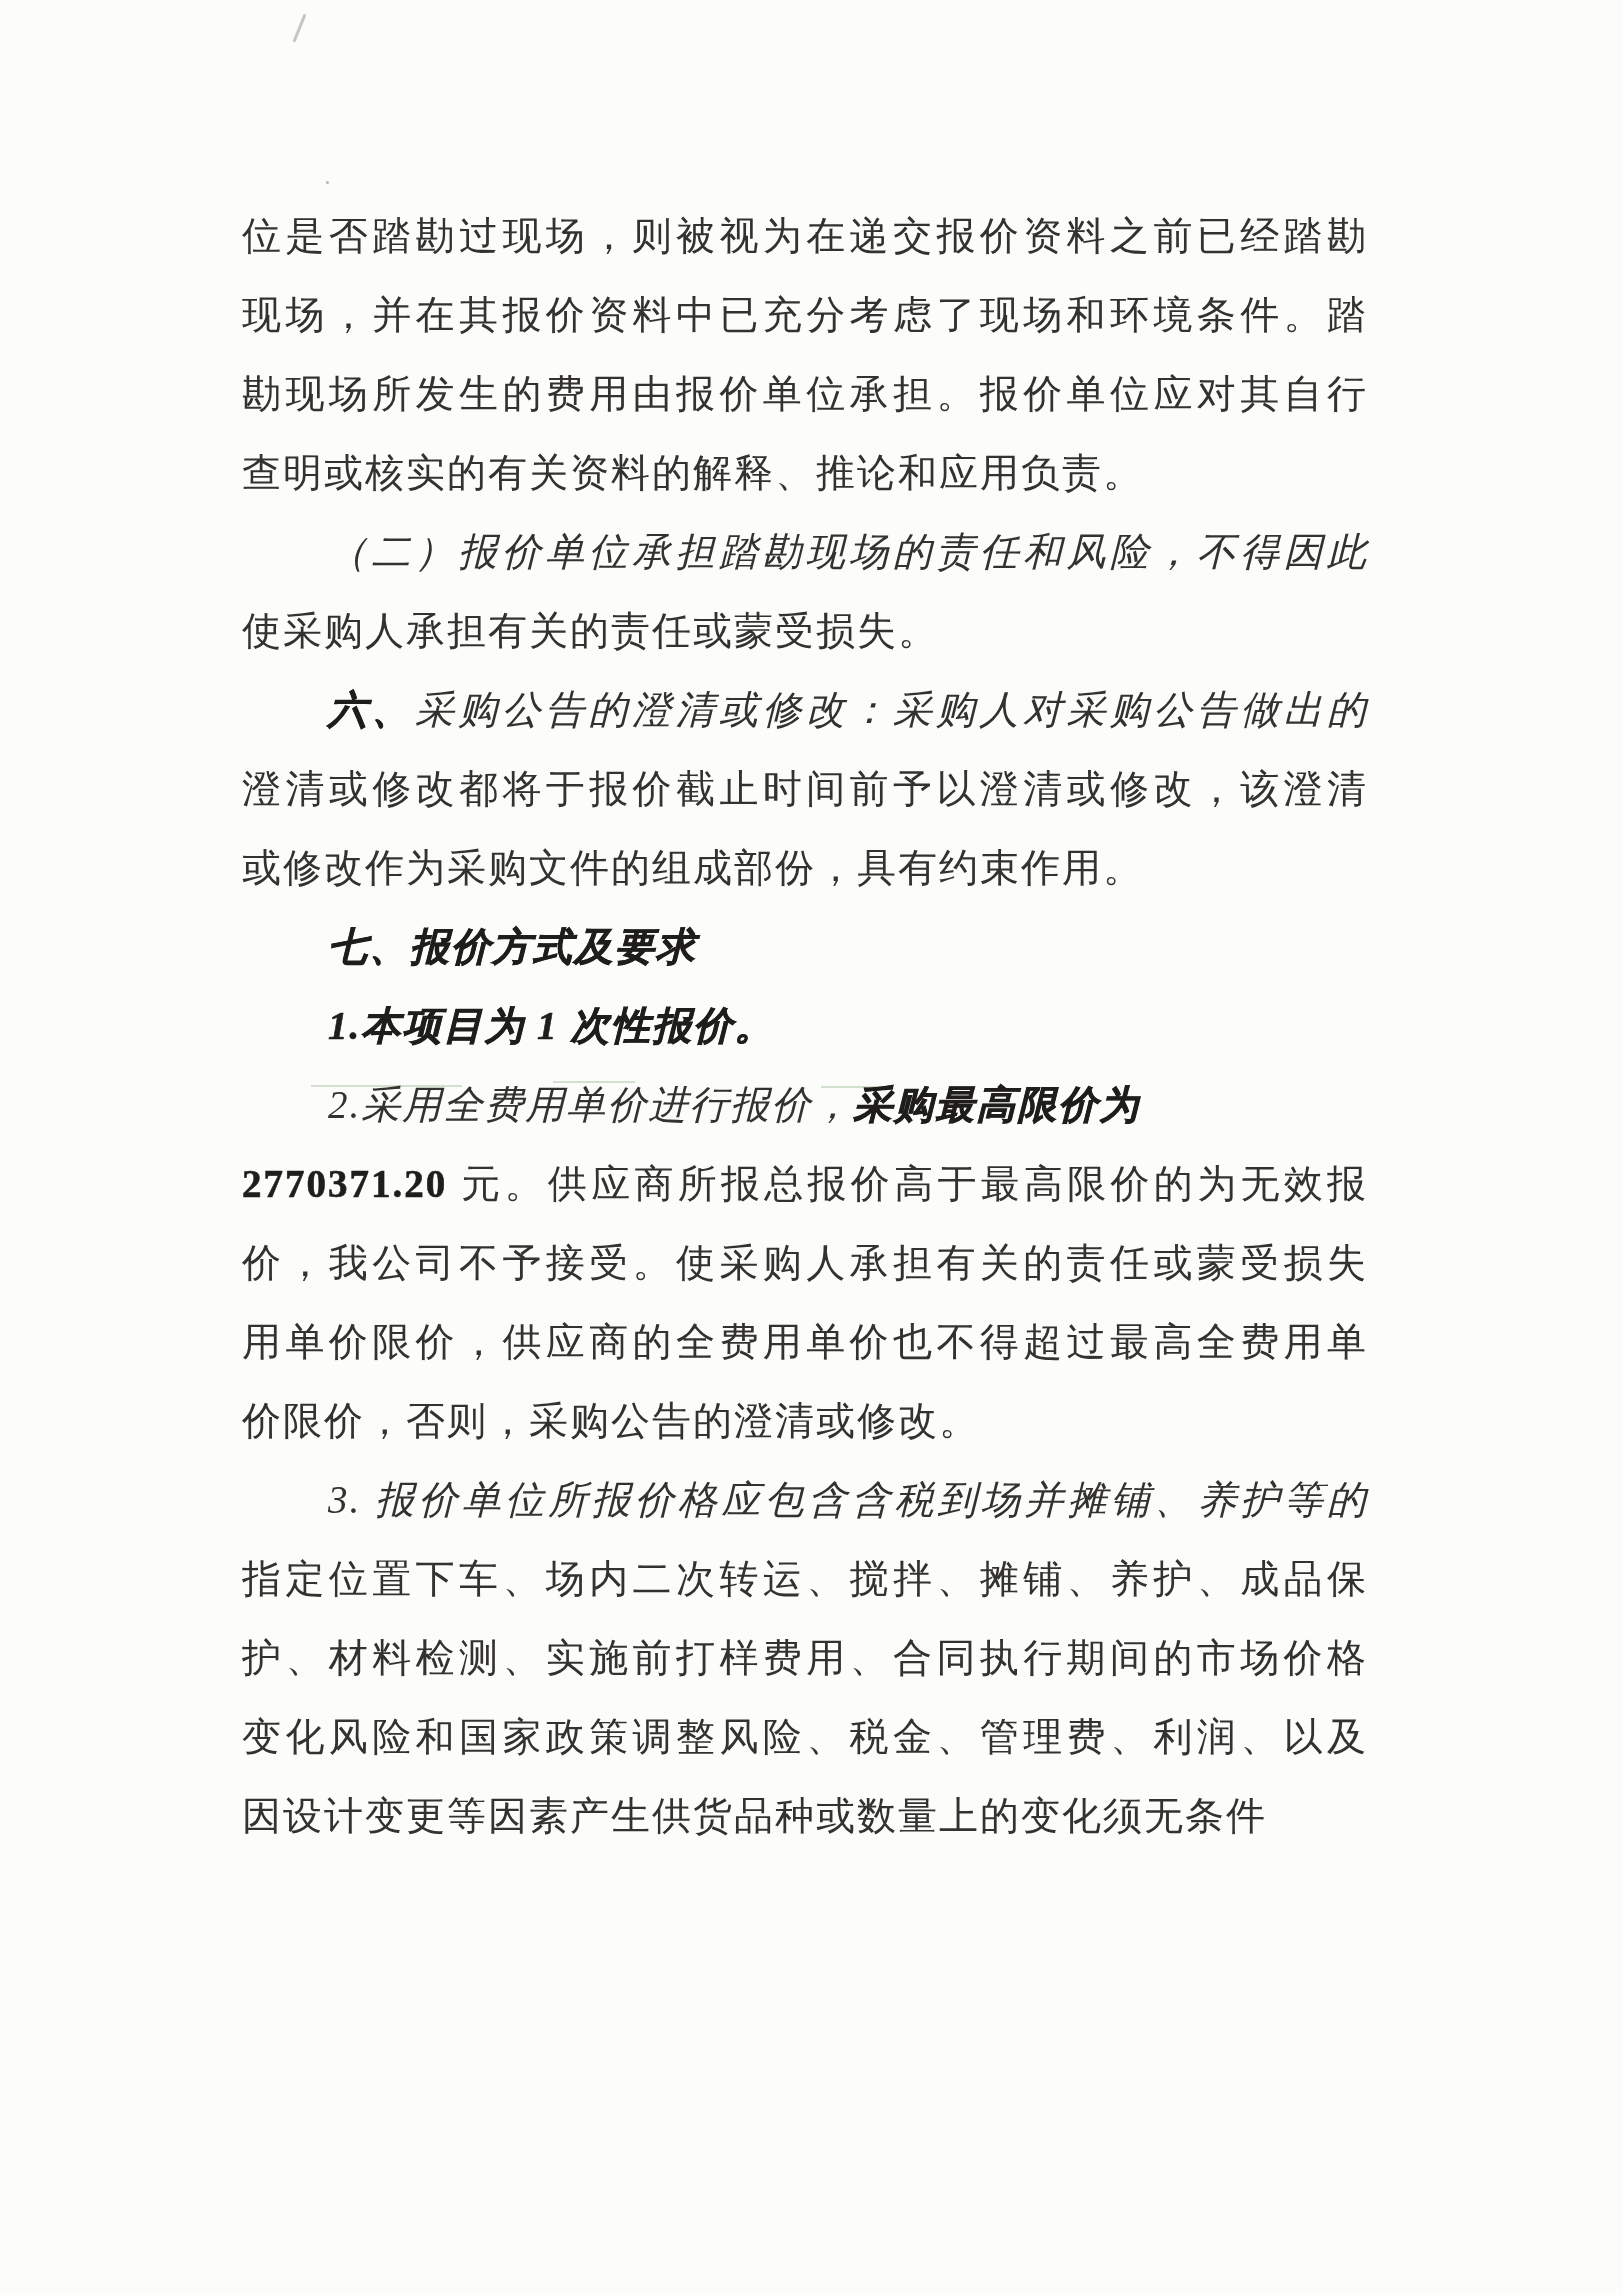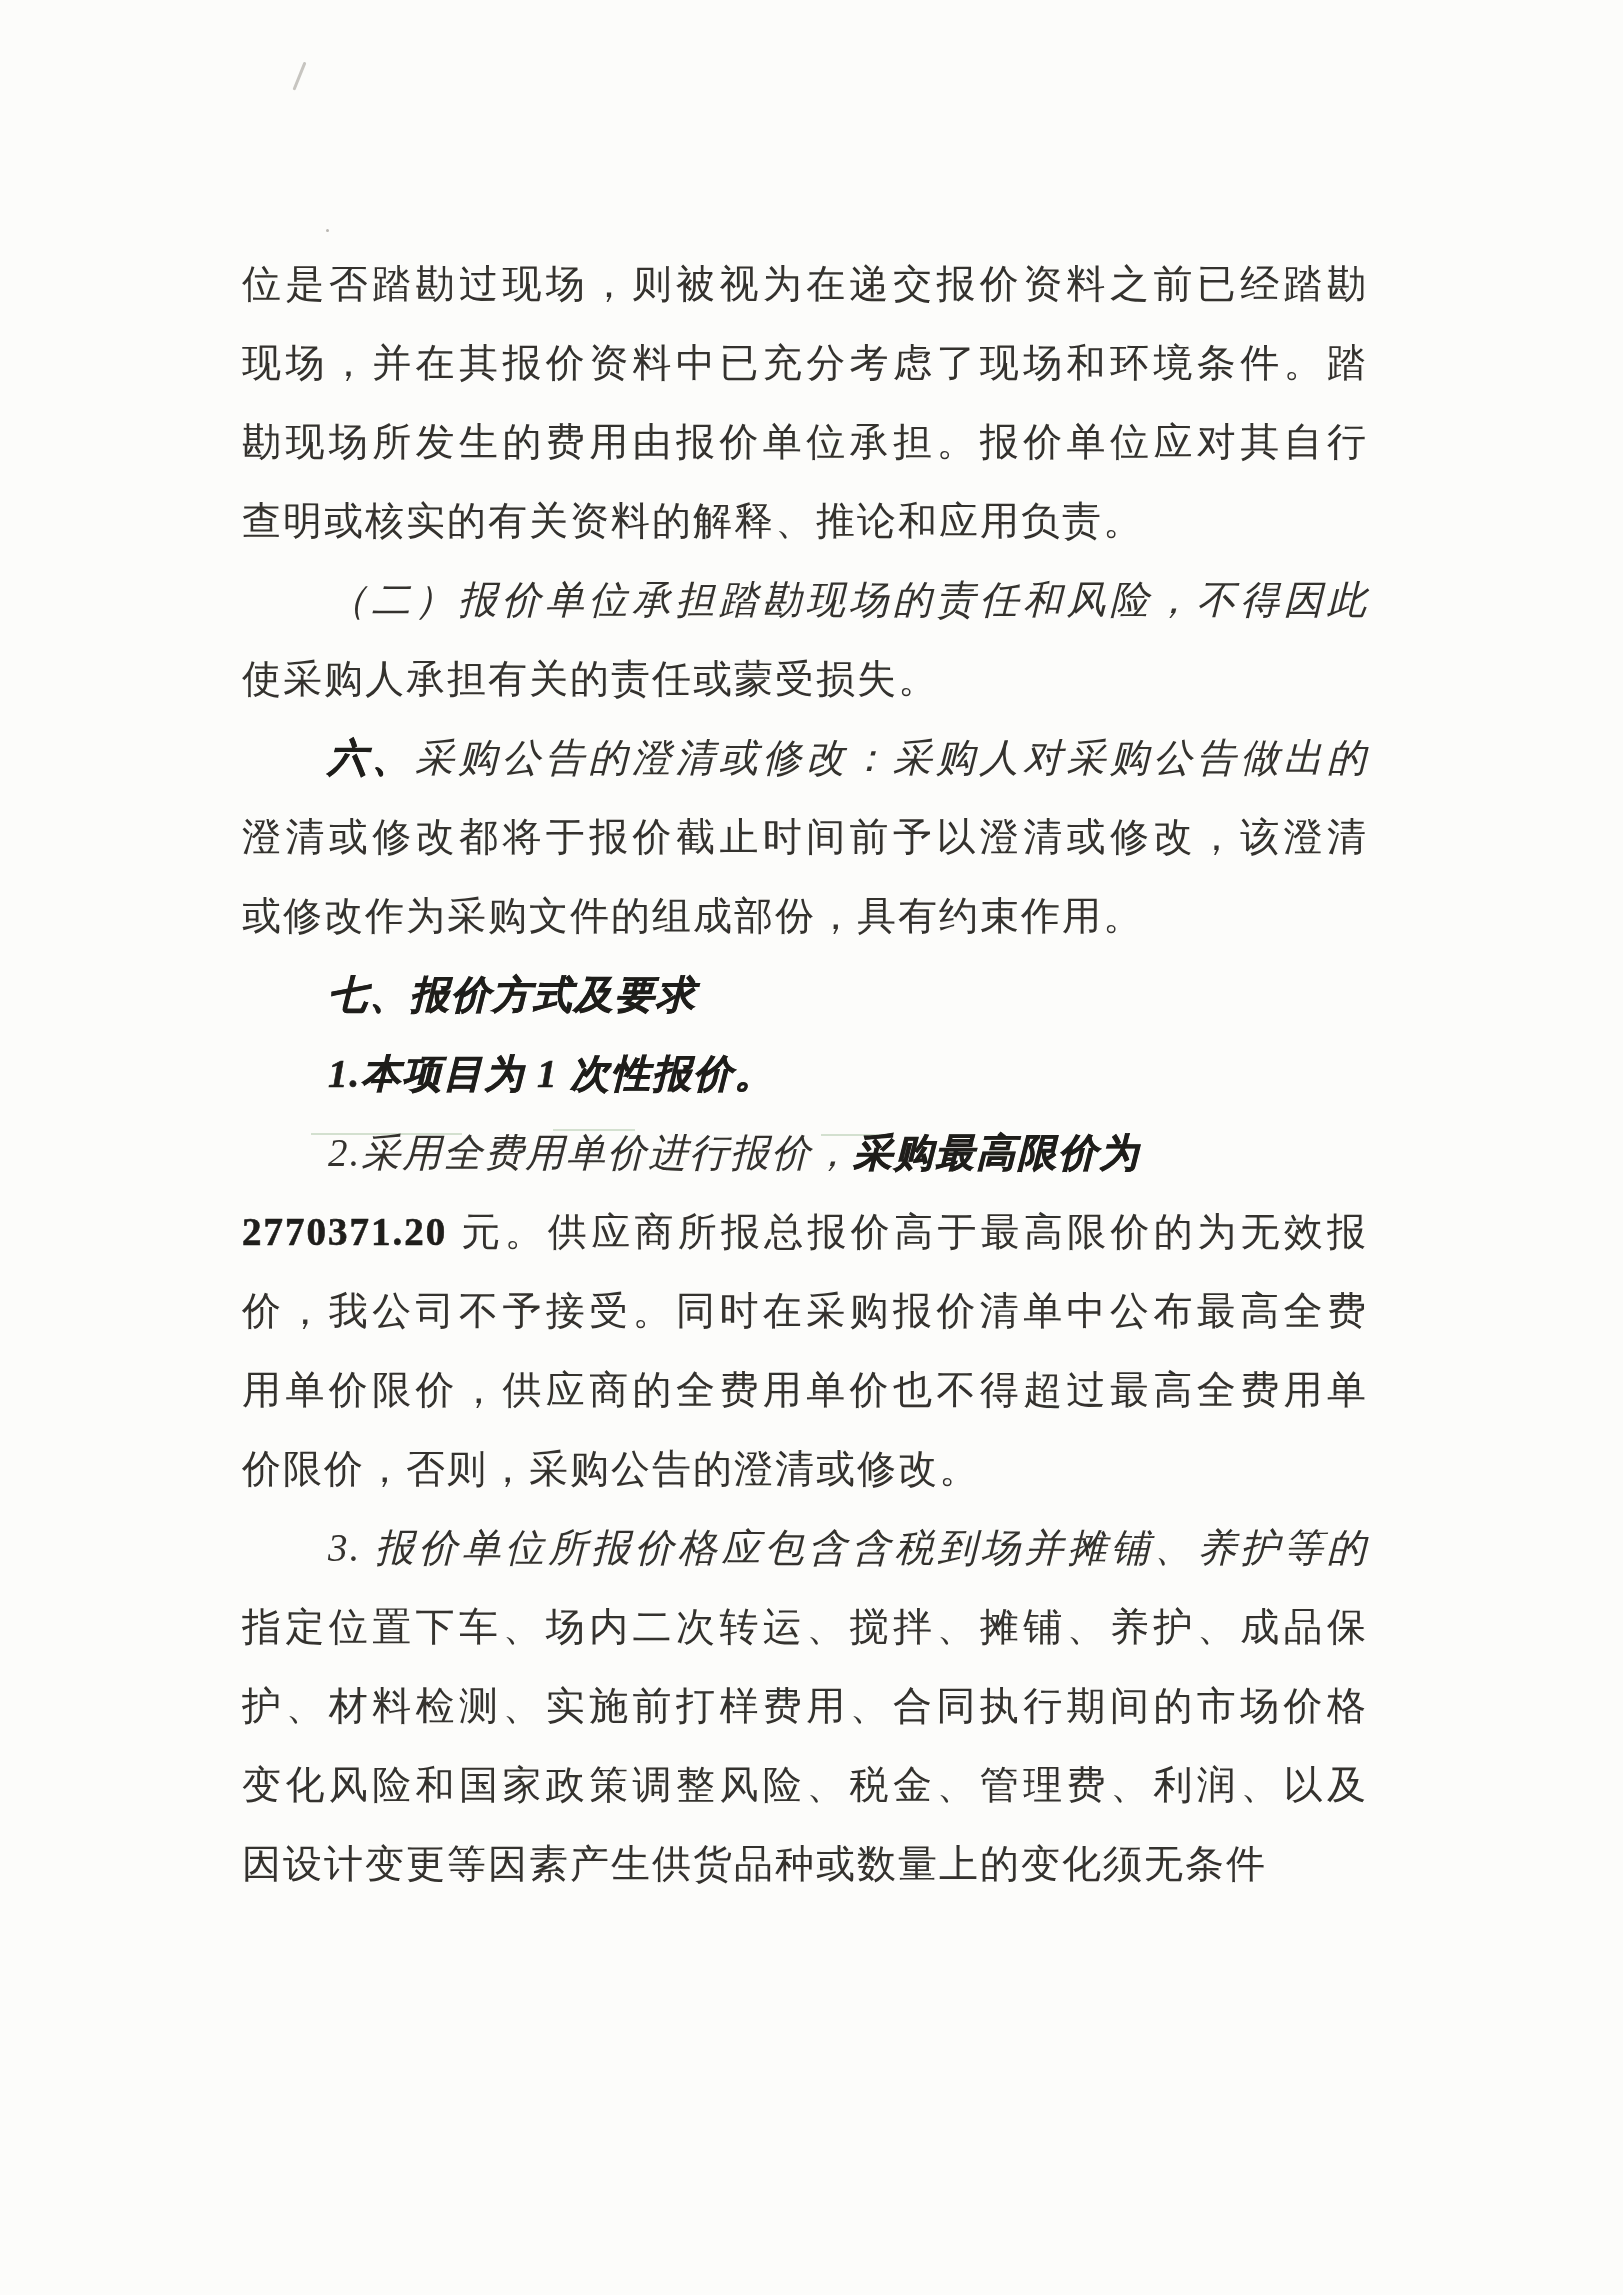--- a/index.html
+++ b/index.html
@@ -9,21 +9,20 @@
     height: 2295px;
     position: relative;
     overflow: hidden;
     background: var(--paper, #fcfcfa);
     font-family: "Liberation Serif", serif;
     color: var(--ink, #34322e);
   }
   .page {
     position: absolute;
     inset: 0;
-    margin-top: 48px;
   }
   .text-block {
     position: absolute;
     left: 242px;
     top: 196px;
     width: 1126px;
   }
   .line {
     margin: 0;
     padding: 0;
@@ -88,21 +87,21 @@
       <p class="line flush"><span class="seg">查明或核实的有关资料的解释、推论和应用负责。</span></p>
       <p class="line indent stretch"><span class="seg">（二）报价单位承担踏勘现场的责任和风险，不得因此</span></p>
       <p class="line flush"><span class="seg">使采购人承担有关的责任或蒙受损失。</span></p>
       <p class="line indent stretch"><span class="seg bold">六、</span><span class="seg">采购公告的澄清或修改：采购人对采购公告做出的</span></p>
       <p class="line stretch"><span class="seg">澄清或修改都将于报价截止时间前予以澄清或修改，该澄清</span></p>
       <p class="line flush"><span class="seg">或修改作为采购文件的组成部份，具有约束作用。</span></p>
       <p class="line indent flush"><span class="seg bold">七、报价方式及要求</span></p>
       <p class="line indent flush"><span class="seg bold">1.本项目为 1 次性报价。</span></p>
       <p class="line indent flush"><span class="seg">2.采用全费用单价进行报价，</span><span class="seg bold">采购最高限价为</span></p>
       <p class="line stretch"><span class="seg bold">2770371.20</span><span class="seg"> 元。供应商所报总报价高于最高限价的为无效报</span></p>
-      <p class="line stretch"><span class="seg">价，我公司不予接受。同时在采购报价清单中公布最高全费</span></p>
+      <p class="line stretch"><span class="seg">价，我公司不予接受。使采购人承担有关的责任或蒙受损失</span></p>
       <p class="line stretch"><span class="seg">用单价限价，供应商的全费用单价也不得超过最高全费用单</span></p>
       <p class="line flush"><span class="seg">价限价，否则，采购公告的澄清或修改。</span></p>
       <p class="line indent stretch"><span class="seg">3. 报价单位所报价格应包含含税到场并摊铺、养护等的</span></p>
       <p class="line stretch"><span class="seg">指定位置下车、场内二次转运、搅拌、摊铺、养护、成品保</span></p>
       <p class="line stretch"><span class="seg">护、材料检测、实施前打样费用、合同执行期间的市场价格</span></p>
       <p class="line stretch"><span class="seg">变化风险和国家政策调整风险、税金、管理费、利润、以及</span></p>
       <p class="line flush"><span class="seg">因设计变更等因素产生供货品种或数量上的变化须无条件</span></p>
     </main>
 </div>
 

